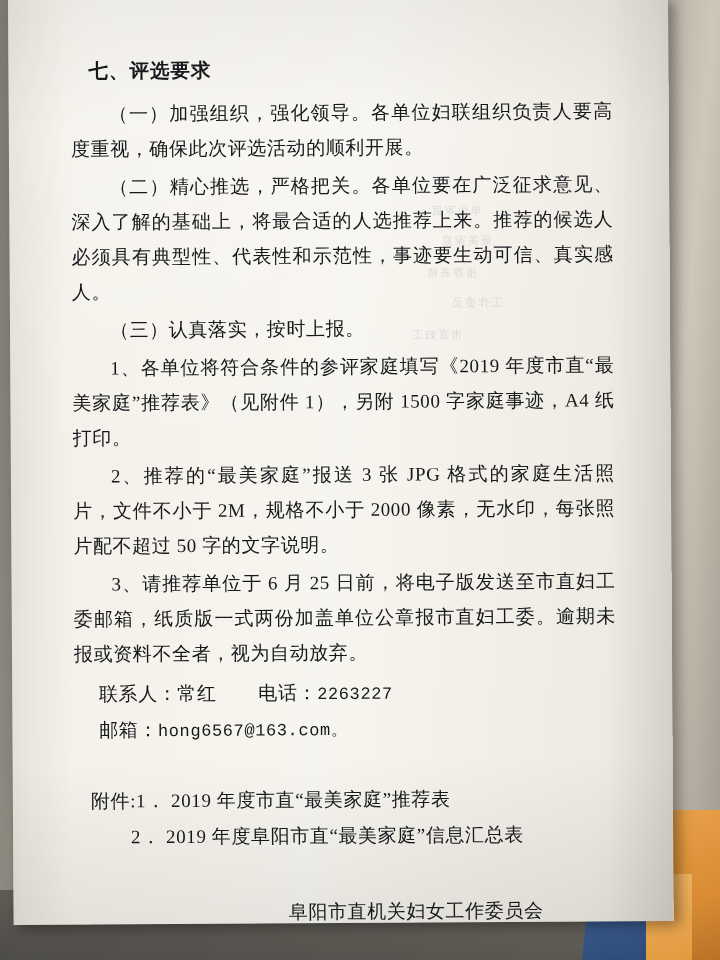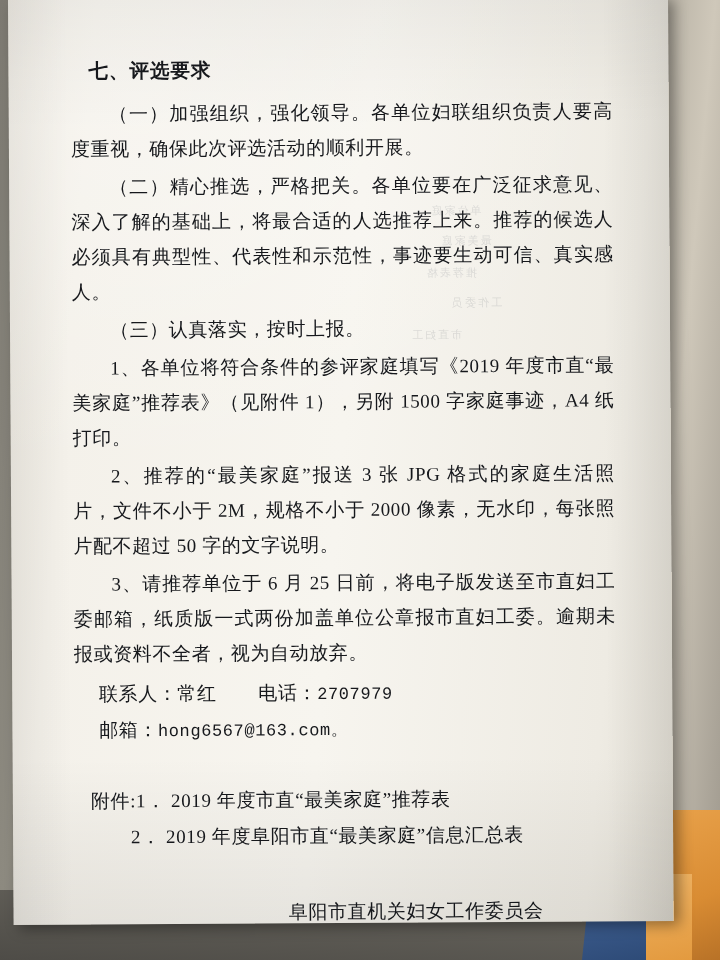--- a/index.html
+++ b/index.html
@@ -192,21 +192,21 @@
 
       <p class="para">（一）加强组织，强化领导。各单位妇联组织负责人要高度重视，确保此次评选活动的顺利开展。</p>
       <p class="para">（二）精心推选，严格把关。各单位要在广泛征求意见、深入了解的基础上，将最合适的人选推荐上来。推荐的候选人必须具有典型性、代表性和示范性，事迹要生动可信、真实感人。</p>
       <p class="para">（三）认真落实，按时上报。</p>
       <p class="para">1、各单位将符合条件的参评家庭填写《2019 年度市直“最美家庭”推荐表》（见附件 1），另附 1500 字家庭事迹，A4 纸打印。</p>
       <p class="para">2、推荐的“最美家庭”报送 3 张 JPG 格式的家庭生活照片，文件不小于 2M，规格不小于 2000 像素，无水印，每张照片配不超过 50 字的文字说明。</p>
       <p class="para">3、请推荐单位于 6 月 25 日前，将电子版发送至市直妇工委邮箱，纸质版一式两份加盖单位公章报市直妇工委。逾期未报或资料不全者，视为自动放弃。</p>
 
       <div class="contact">
         <div class="line">
-          <span>联系人：</span><span>常红</span><span class="gap"></span><span>电话：</span><span class="mono">2707979</span>
+          <span>联系人：</span><span>常红</span><span class="gap"></span><span>电话：</span><span class="mono">2263227</span>
         </div>
         <div class="line">
           <span>邮箱：</span><span class="mono">hong6567@163.com。</span>
         </div>
       </div>
 
       <div class="attachments">
         <div class="line">
           <span>附件:</span><span>1． 2019 年度市直“最美家庭”推荐表</span>
         </div>

